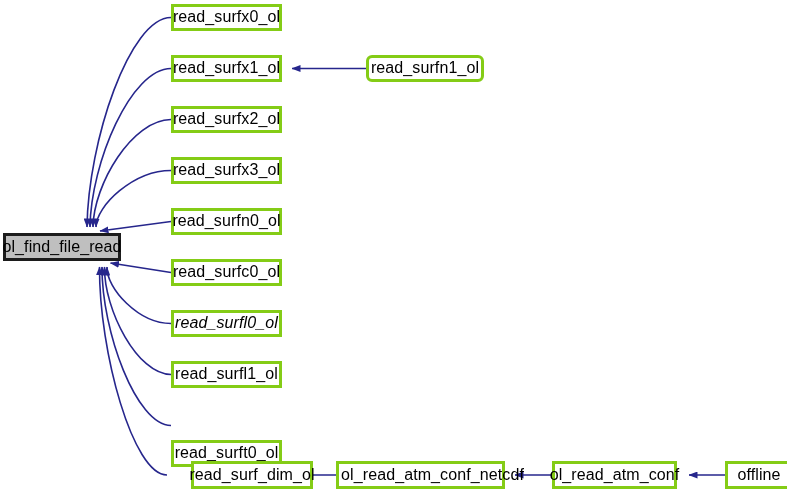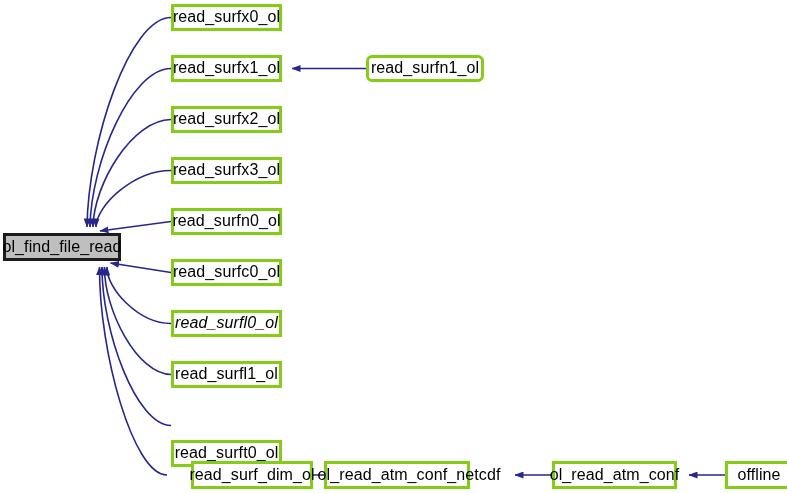--- a/index.html
+++ b/index.html
@@ -108,21 +108,21 @@
       </div>
       <div class="node" style="left: 171px; top: 412px; width: 111px; height: 27px; margin-top: 28px;">
         <span class="label">read_surft0_ol</span>
       </div>
       <div class="node" style="left: 167px; top: 461px; width: 122px; height: 28px; margin-left: 24px;">
         <span class="label">read_surf_dim_ol</span>
       </div>
       <div class="node" style="left: 366px; top: 55px; width: 118px; height: 27px; border-radius: 6px;">
         <span class="label">read_surfn1_ol</span>
       </div>
-      <div class="node" style="left: 324px; top: 461px; width: 146px; height: 28px; padding-left: 24px;">
+      <div class="node" style="left: 336px; top: 461px; width: 169px; height: 28px; padding-left: 24px;">
         <span class="label">ol_read_atm_conf_netcdf</span>
       </div>
       <div class="node" style="left: 552px; top: 461px; width: 125px; height: 28px;">
         <span class="label">ol_read_atm_conf</span>
       </div>
       <div class="node" style="left: 725px; top: 461px; width: 68px; height: 28px;">
         <span class="label">offline</span>
       </div>
     </div>
 

